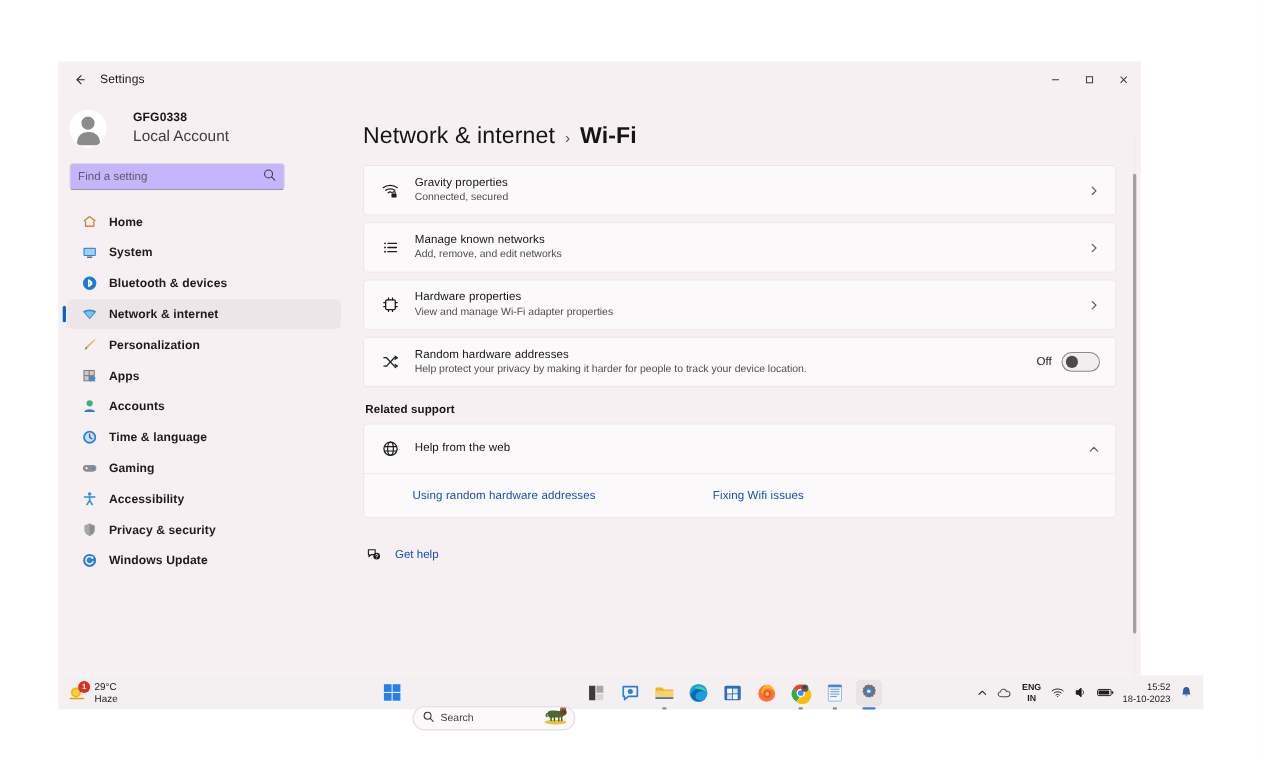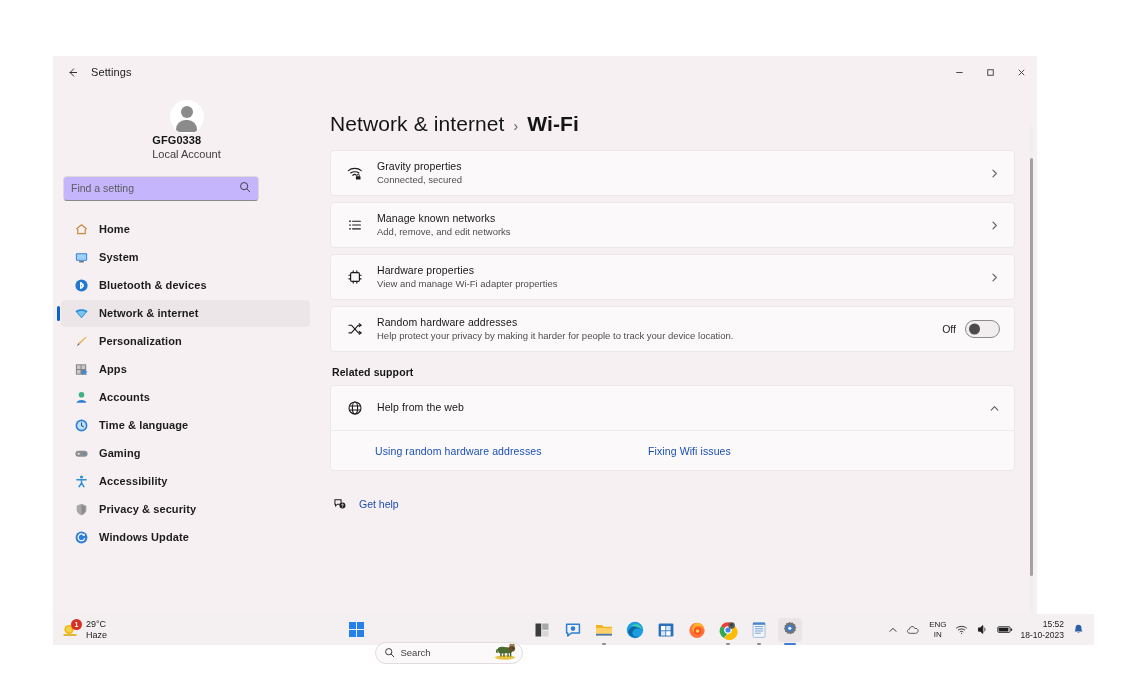--- a/index.html
+++ b/index.html
@@ -73,24 +73,23 @@
     width: 267px;
     flex: 0 0 267px;
     padding: 0 10px 0 0;
     background: transparent;
     display: flex;
     flex-direction: column;
   }
   .account {
     display: flex;
     align-items: center;
-    gap: 0;
+    gap: 24px;
     padding: 8px 0 8px 10px;
     margin-top: 4px;
-    flex-direction: column;
   }
   .avatar {
     width: 34px; height: 34px;
     border-radius: 50%;
     background: #ffffff;
     position: relative;
     flex: 0 0 34px;
     overflow: hidden;
   }
   .avatar .head {
@@ -108,21 +107,21 @@
     left: 6.5px; top: 20px;
   }
   .acct-text { line-height: 1.25; }
   .acct-name {
     font-size: 11px;
     font-weight: bold;
     color: #161616;
     letter-spacing: .1px;
   }
   .acct-sub {
-    font-size: 11px;
+    font-size: 14px;
     color: #3c3c3c;
   }
 
   .search-box {
     margin: 6px 0 0 10px;
     width: 196px; height: 25px;
     background: #c4b5fd;
     border: 1px solid #dfd8da;
     border-bottom-color: #8a8a8a;
     border-radius: 4px;
@@ -433,20 +432,21 @@
   }
   .tray-ico {
     display: flex; align-items: center; justify-content: center;
     color: #1d1d1d;
   }
   .tray-lang {
     font-size: 8px;
     line-height: 1.15;
     text-align: center;
     color: #1b1b1b;
+    font-weight: bold;
   }
   .tray-clock {
     font-size: 8.5px;
     line-height: 1.25;
     text-align: right;
     color: #1b1b1b;
   }
 </style>
 </head>
 <body>

